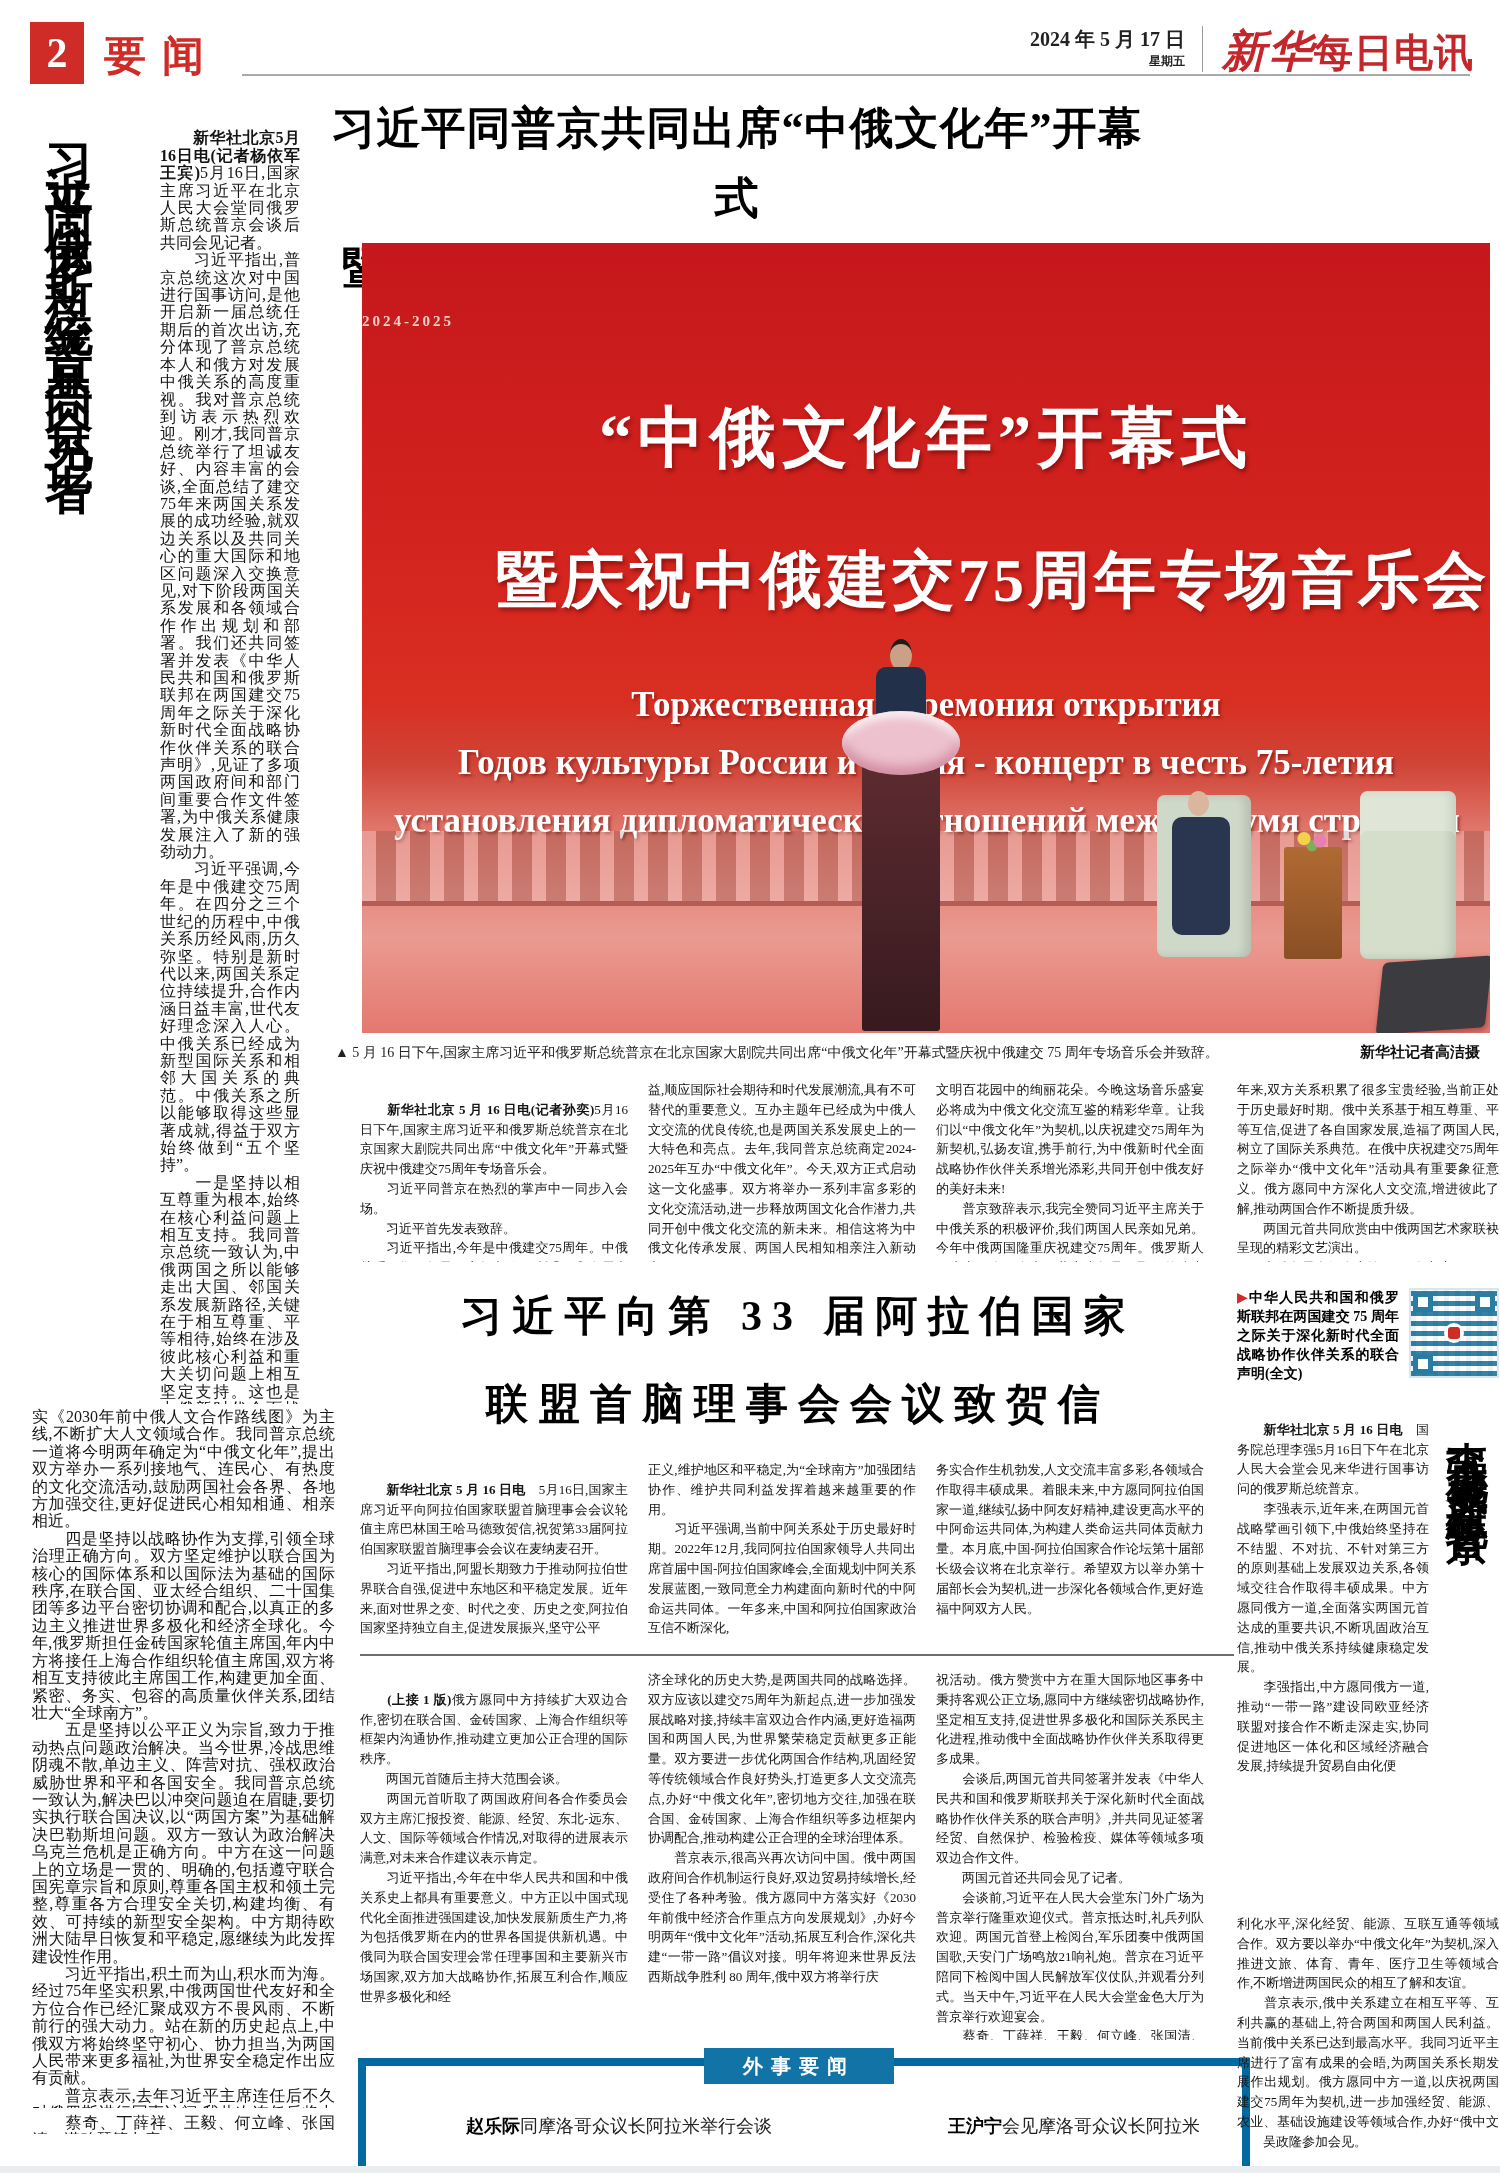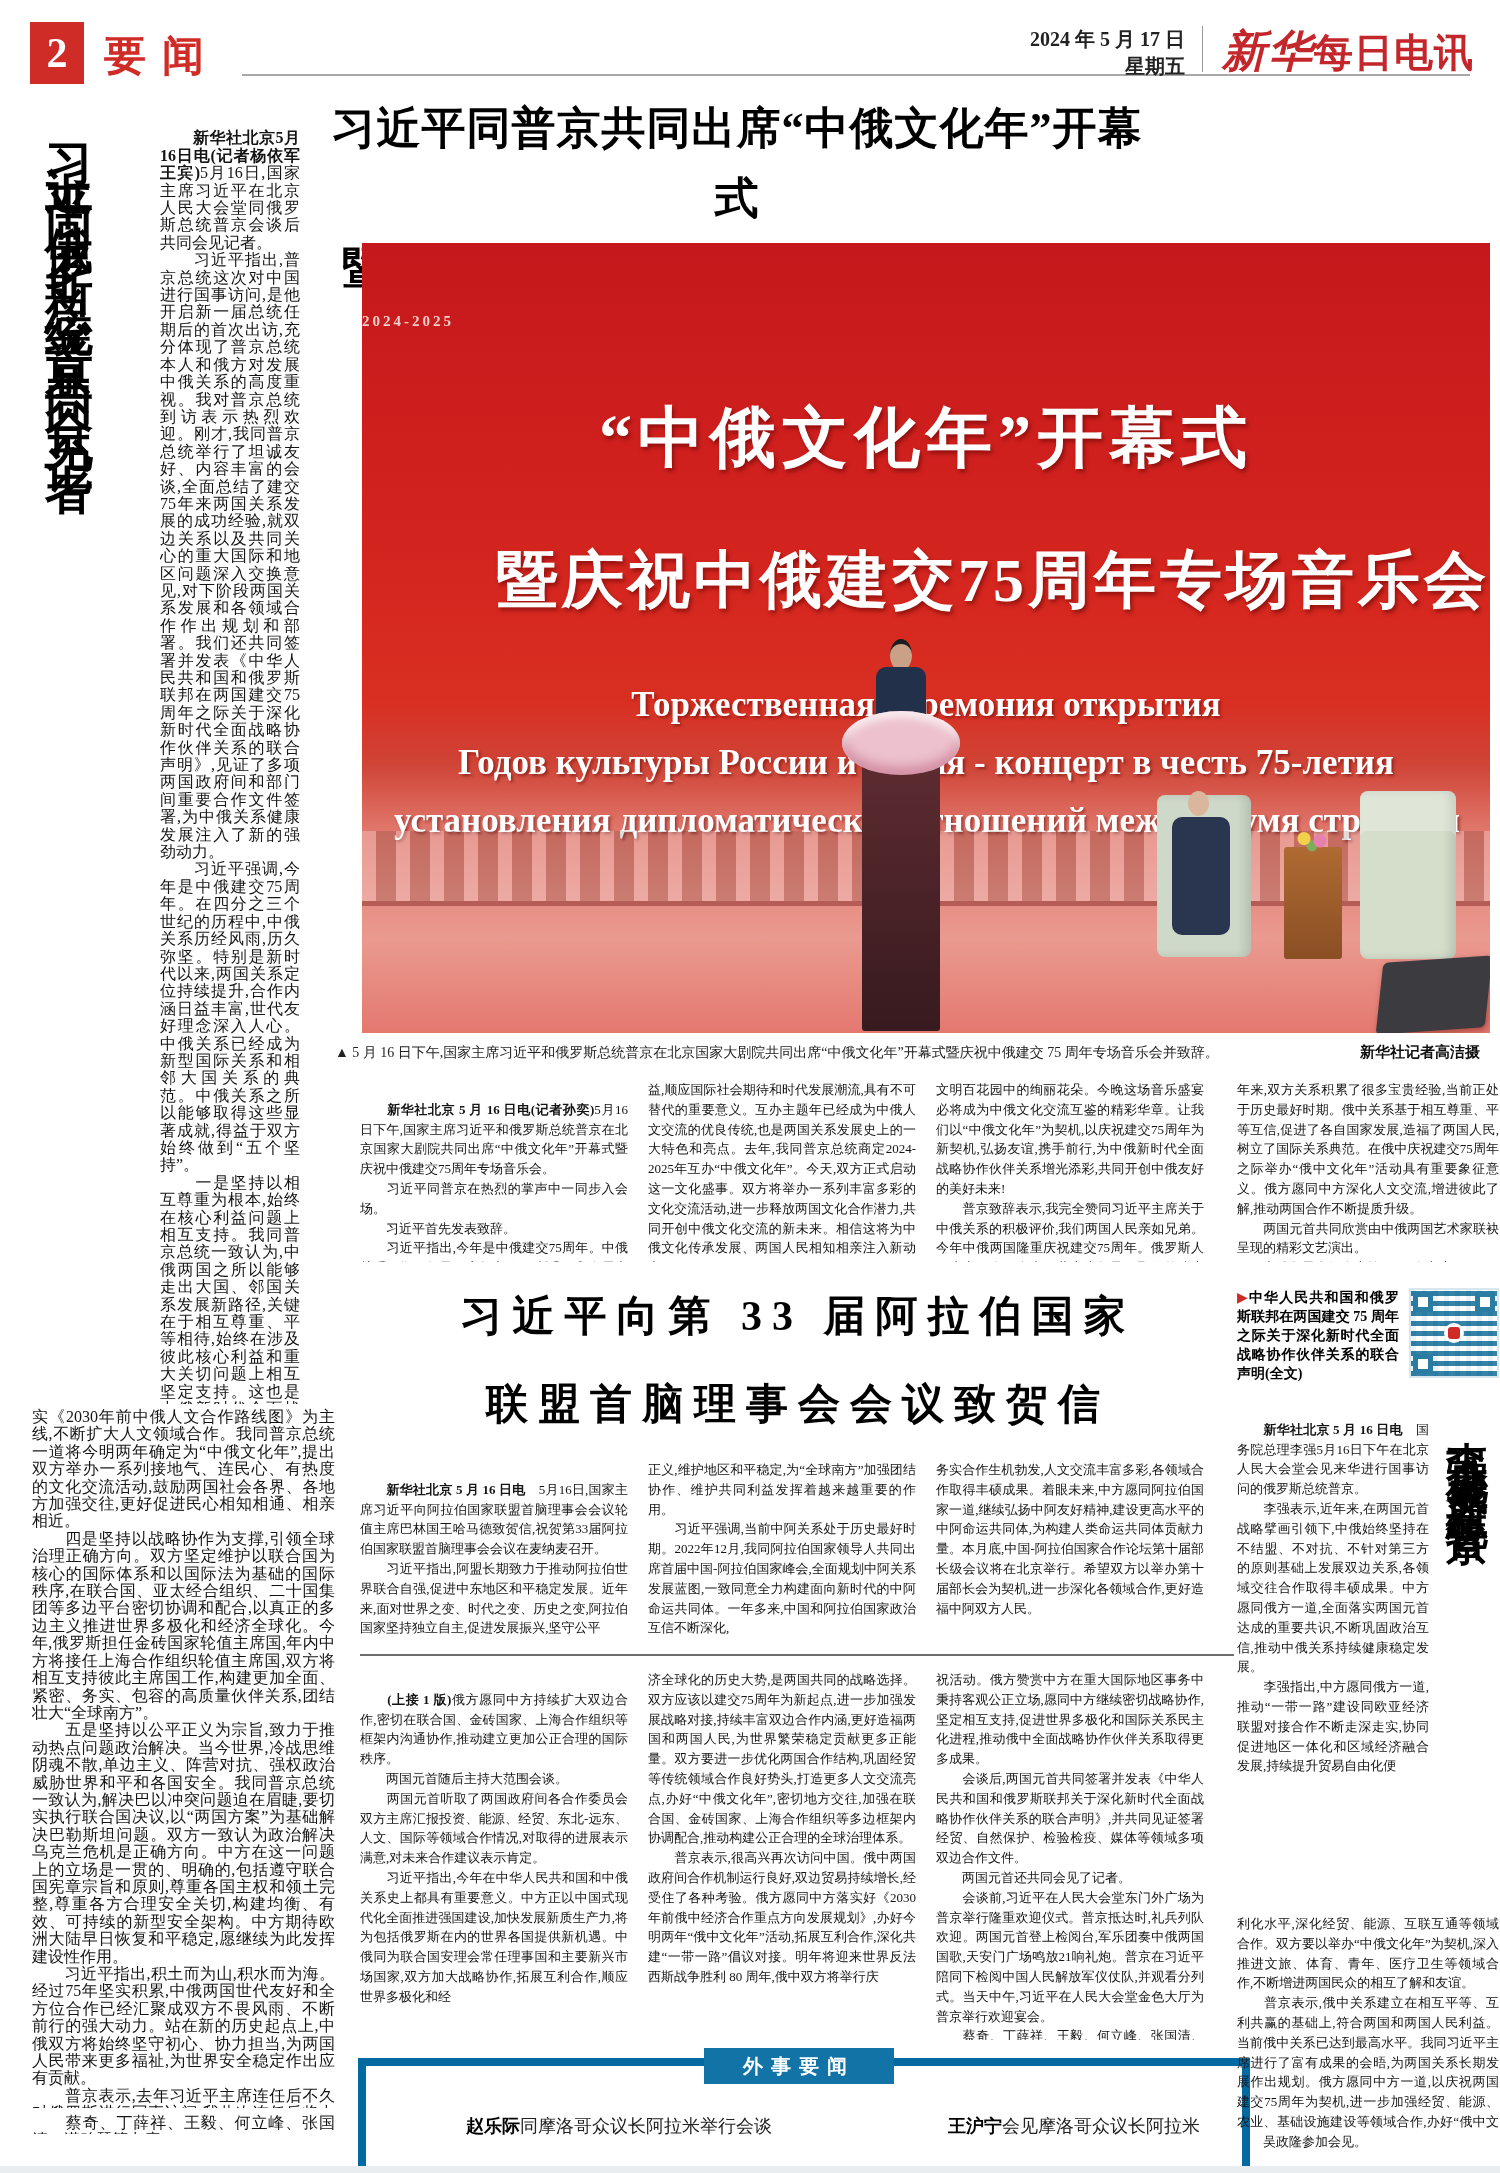--- a/index.html
+++ b/index.html
@@ -8,21 +8,21 @@
   .abs{position:absolute;}
   .jtext{white-space:pre-line;text-align:justify;overflow:hidden;color:#141414;}
   .lead{font-weight:bold;}
   
   .pagenum{background:#cf2b27;color:#fff;font-weight:bold;font-size:42px;
            width:54px;height:62px;display:flex;align-items:center;justify-content:center;}
   .section{color:#cf2b27;font-size:42px;font-weight:bold;letter-spacing:16px;}
   .headrule{background:#a9a9a9;height:2px;}
   .dateblock{text-align:right;font-weight:bold;line-height:1.35;color:#222;}
   .date1{font-size:20px;}
-  .date2{font-size:20px;}
+  .date2{font-size:12px;}
   .vline{width:1px;background:#9a9a9a;}
   .masthead{color:#c3272b;font-weight:bold;white-space:nowrap;}
   .brand-script{font-size:44px;font-style:italic;letter-spacing:2px;}
   .brand-rest{font-size:39px;letter-spacing:1px;}
   
   .h1line{font-size:44px;font-weight:bold;text-align:center;line-height:70px;letter-spacing:1px;color:#000;}
   .h2line{font-size:42px;font-weight:bold;text-align:center;line-height:88px;letter-spacing:10px;color:#000;}
   .vtitle{writing-mode:vertical-rl;text-orientation:upright;font-weight:bold;color:#000;
           display:flex;align-items:center;}
   

